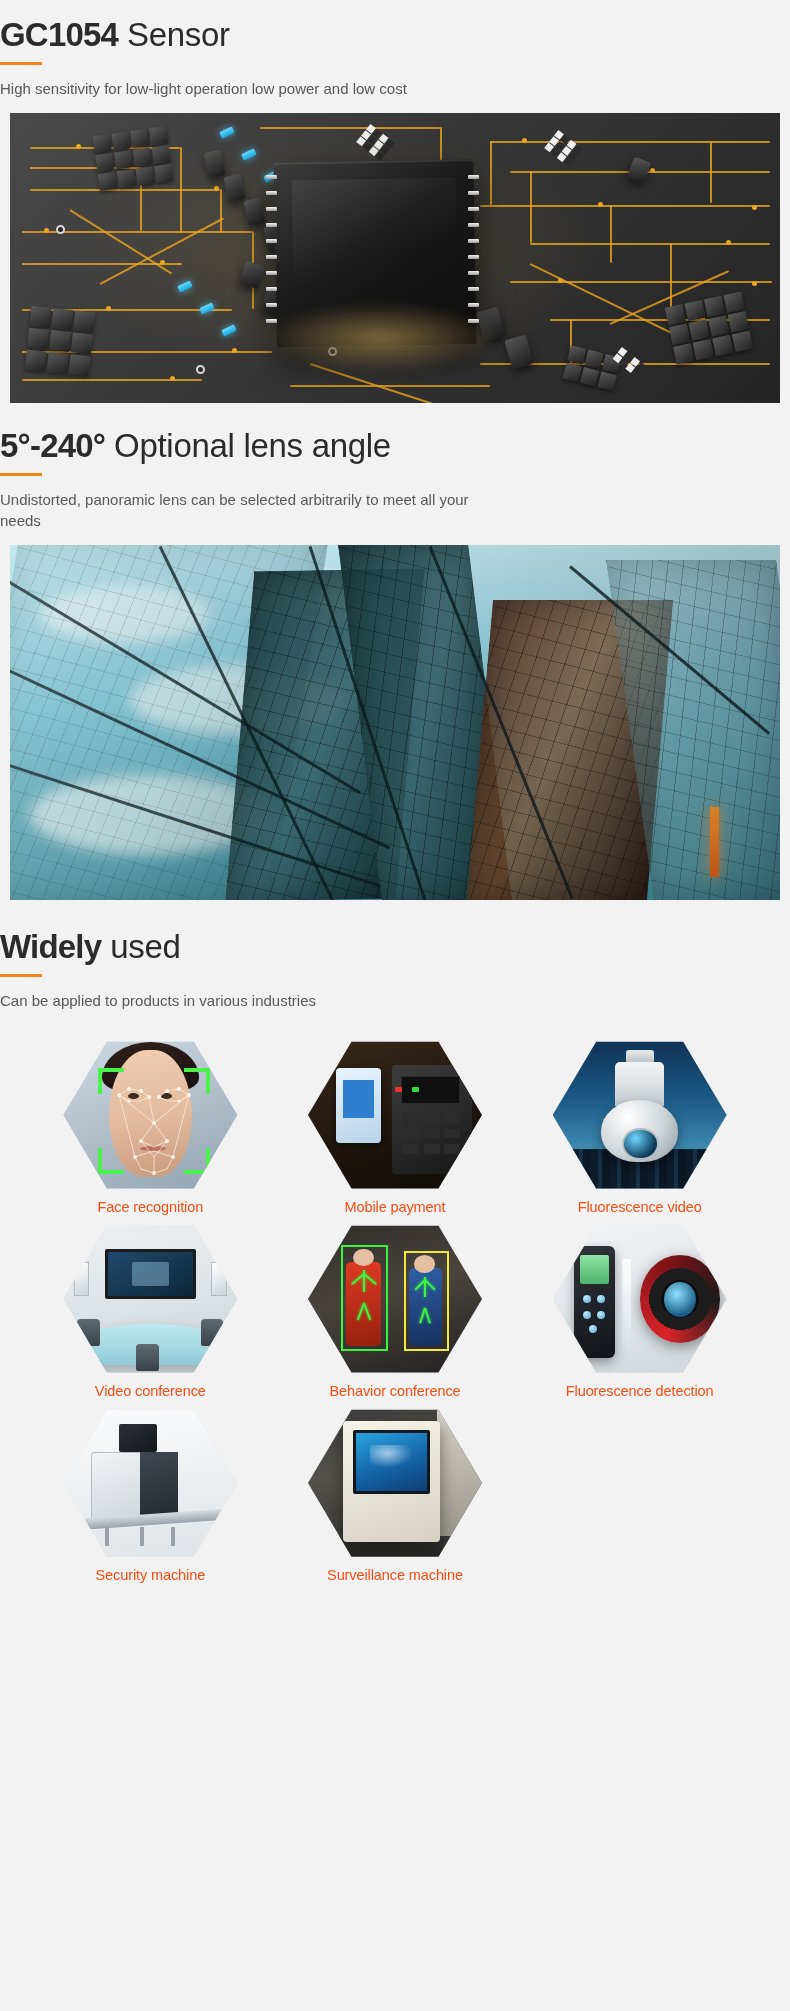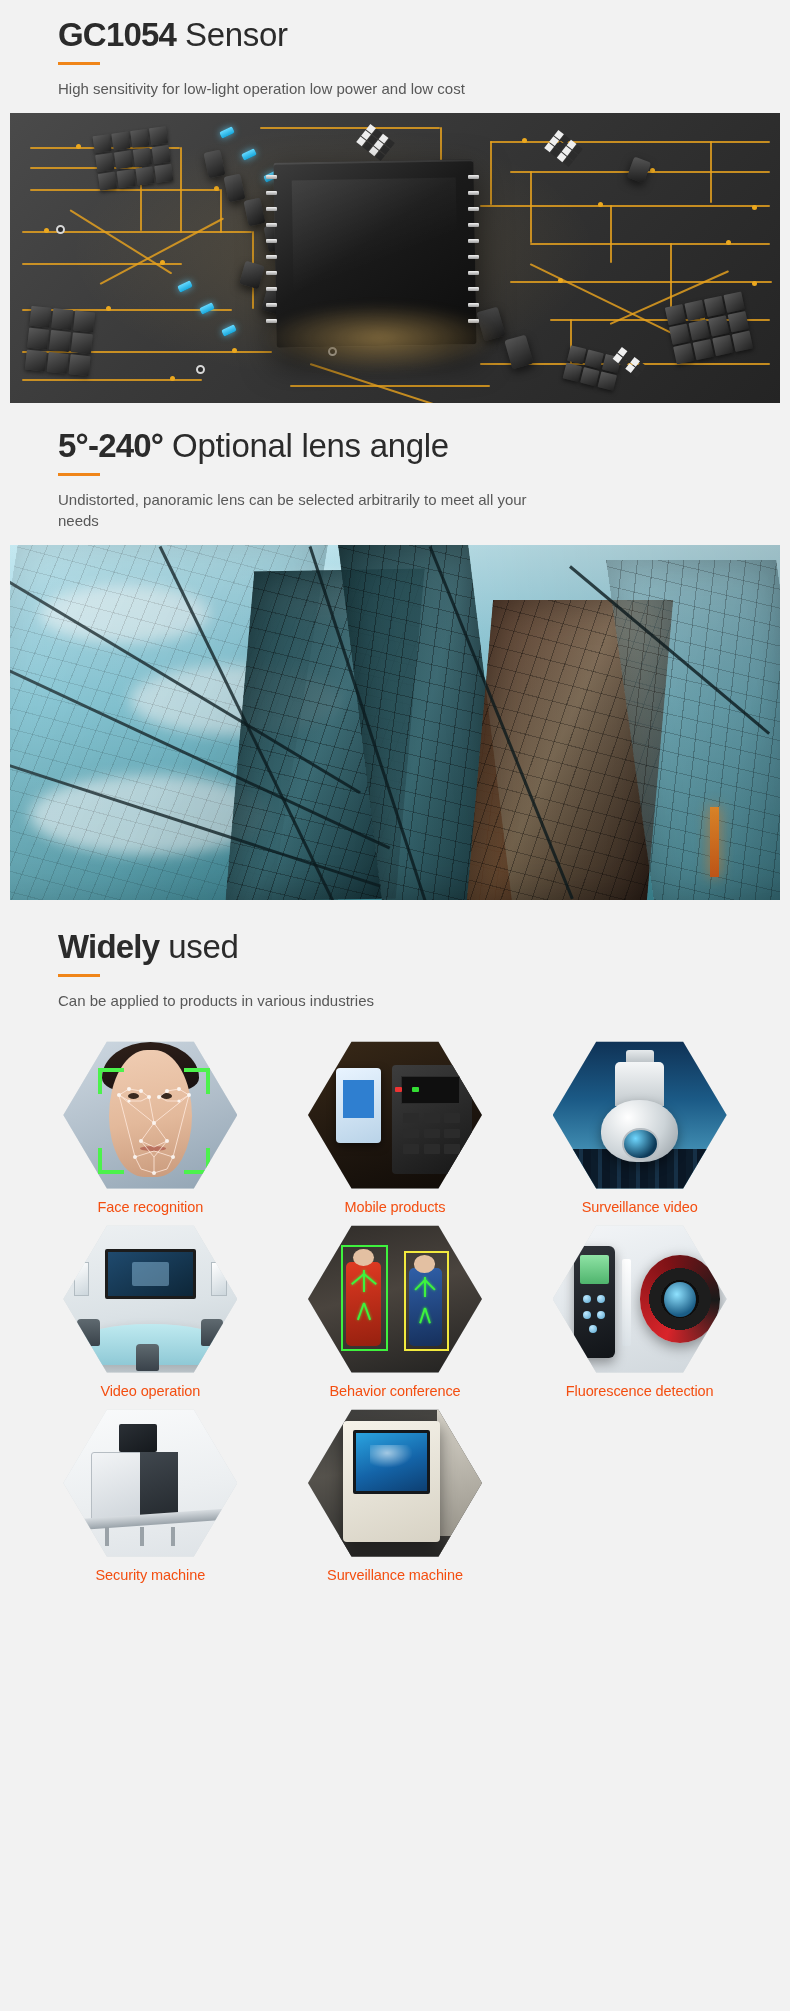--- a/index.html
+++ b/index.html
@@ -10,21 +10,21 @@
     height: 2011px;
     background: #f2f2f2;
     font-family: "Liberation Sans", sans-serif;
     overflow: hidden;
     position: relative;
   }
 
   .page { width: 790px; position: relative; }
 
   
-  .section-head { padding-left: 58px; }
+  .section-head { }
 
   .heading {
     font-size: 33px;
     line-height: 1.05;
     color: #2b2b2b;
     font-weight: 300;
     letter-spacing: -0.3px;
     white-space: nowrap;
   }
   .heading .strong { font-weight: 700; letter-spacing: -0.8px; }
@@ -878,52 +878,52 @@
             <div class="pos-key" style="left:66%; top:58%; width:20%; height:9%;"></div>
             <div class="pos-key" style="left:14%; top:72%; width:20%; height:9%;"></div>
             <div class="pos-key" style="left:40%; top:72%; width:20%; height:9%;"></div>
             <div class="pos-key" style="left:66%; top:72%; width:20%; height:9%;"></div>
           </div>
           <div class="red-led" style="left:50%; top:32%;"></div>
           <div class="grn-led" style="left:60%; top:32%;"></div>
           <div class="phone-pay"></div>
         </div>
       </div>
-      <div class="app-label">Mobile products</div>
+      <div class="app-label">Mobile payment</div>
     </div>
 
 
     <div class="app-cell">
       <div class="hexwrap">
         <div class="hex">
           <div class="t surv-bg"></div>
           <div class="surv-city"></div>
           <div class="ptz-mount"></div>
           <div class="ptz-arm"></div>
           <div class="ptz-dome"></div>
           <div class="ptz-lens"></div>
         </div>
       </div>
-      <div class="app-label">Surveillance video</div>
+      <div class="app-label">Fluorescence video</div>
     </div>
 
     <div class="app-cell">
       <div class="hexwrap">
         <div class="hex">
           <div class="t conf-bg"></div>
           <div class="conf-panel" style="left:6%;  top:26%;"></div>
           <div class="conf-panel" style="right:6%; top:26%;"></div>
           <div class="conf-screen"></div>
           <div class="conf-table"></div>
           <div class="conf-chair" style="left:8%;  bottom:20%;"></div>
           <div class="conf-chair" style="right:8%; bottom:20%;"></div>
           <div class="conf-chair" style="left:42%; bottom:4%;"></div>
         </div>
       </div>
-      <div class="app-label">Video operation</div>
+      <div class="app-label">Video conference</div>
     </div>
 
     <div class="app-cell">
       <div class="hexwrap">
         <div class="hex">
           <div class="t beh-bg"></div>
           <div class="beh-person beh-red" style="left:22%; top:26%; width:20%; height:54%;"></div>
           <div class="beh-head" style="left:26%; top:18%; width:12%; height:11%;"></div>
           <div class="beh-person beh-blue" style="left:58%; top:30%; width:19%; height:50%;"></div>
           <div class="beh-head" style="left:61%; top:22%; width:12%; height:11%;"></div>

